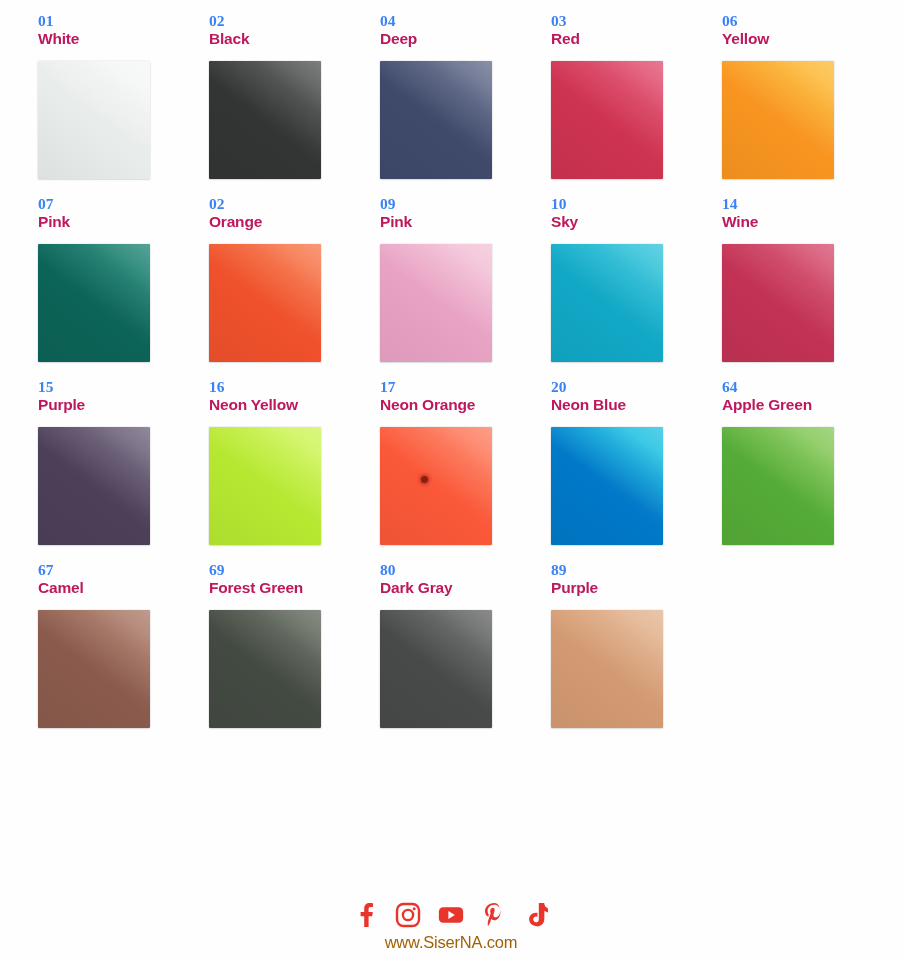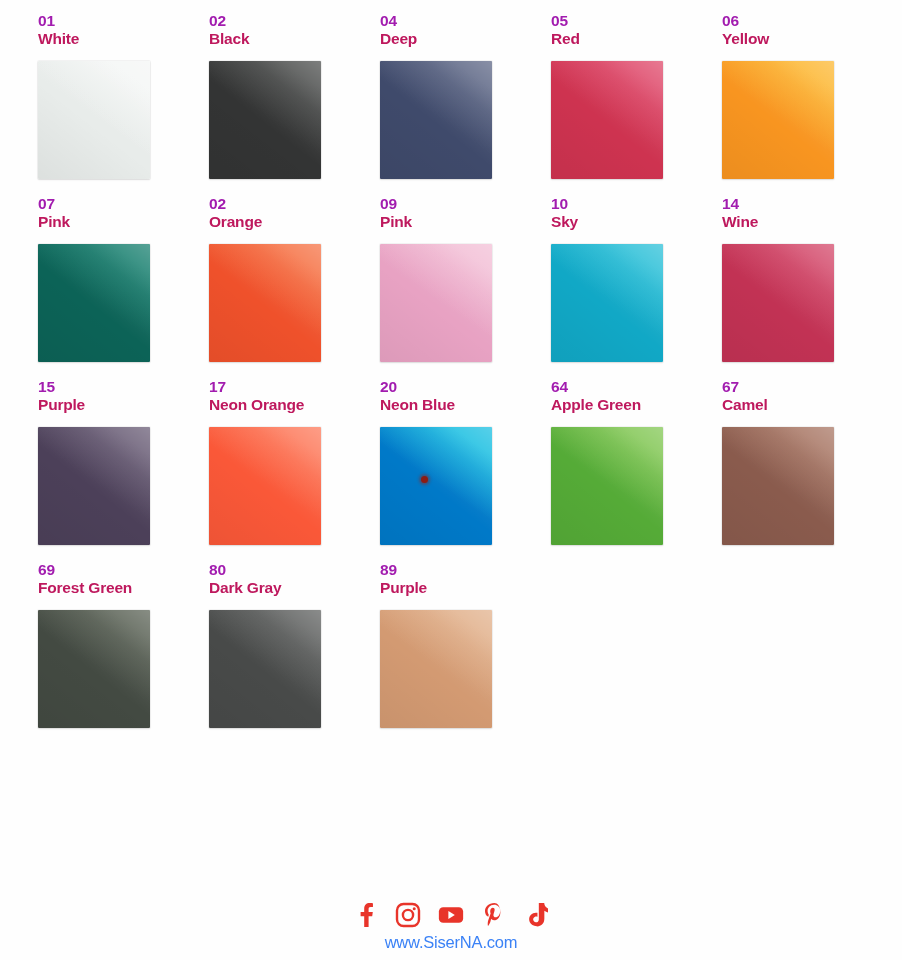--- a/index.html
+++ b/index.html
@@ -40,22 +40,23 @@
     position: relative;
     width: 171px;
     height: 183px;
   }
 
   .swatch-code {
     font-size: 15.5px;
     font-weight: bold;
     line-height: 17px;
     letter-spacing: -0.1px;
-    color: #a21caf;
+    color: #3b82f6;
     white-space: nowrap;
+    font-family: Liberation Serif, serif;
   }
 
   .swatch-name {
     font-size: 15.5px;
     font-weight: bold;
     line-height: 18px;
     letter-spacing: -0.2px;
     color: #be185d;
     white-space: nowrap;
     margin-top: 1px;
@@ -114,21 +115,21 @@
     width: 26px;
     height: 30px;
   }
   .social-icon svg { display: block; }
 
   .footer-url {
     margin-top: 1px;
     font-size: 16.5px;
     font-weight: 500;
     letter-spacing: -0.2px;
-    color: #3b82f6;
+    color: #a16207;
     font-family: "Liberation Sans", sans-serif;
   }
 </style>
 </head>
 <body>
 
 <div id="chart-root">
 
   <div class="swatch-grid">
       <div class="swatch-cell">
@@ -140,21 +141,21 @@
         <div class="swatch-code">02</div>
         <div class="swatch-name">Black</div>
         <div class="swatch-chip" style="background: linear-gradient(215deg, rgb(69, 71, 70) 0%, rgb(69, 71, 70) 14%, rgb(51, 52, 52) 48%, rgb(51, 52, 52) 100%);"></div>
       </div>
       <div class="swatch-cell">
         <div class="swatch-code">04</div>
         <div class="swatch-name">Deep</div>
         <div class="swatch-chip" style="background: linear-gradient(215deg, rgb(86, 96, 128) 0%, rgb(86, 96, 128) 14%, rgb(63, 74, 107) 48%, rgb(63, 74, 107) 100%);"></div>
       </div>
       <div class="swatch-cell">
-        <div class="swatch-code">05</div>
+        <div class="swatch-code">03</div>
         <div class="swatch-name">Red</div>
         <div class="swatch-chip" style="background: linear-gradient(215deg, rgb(221, 64, 99) 0%, rgb(221, 64, 99) 14%, rgb(206, 51, 80) 48%, rgb(206, 51, 80) 100%);"></div>
       </div>
       <div class="swatch-cell">
         <div class="swatch-code">06</div>
         <div class="swatch-name">Yellow</div>
         <div class="swatch-chip" style="background: linear-gradient(215deg, rgb(252, 180, 41) 0%, rgb(252, 180, 41) 14%, rgb(248, 149, 32) 48%, rgb(248, 149, 32) 100%);"></div>
       </div>
       <div class="swatch-cell">
         <div class="swatch-code">07</div>
@@ -178,20 +179,25 @@
       </div>
       <div class="swatch-cell">
         <div class="swatch-code">14</div>
         <div class="swatch-name">Wine</div>
         <div class="swatch-chip" style="background: linear-gradient(215deg, rgb(209, 64, 99) 0%, rgb(209, 64, 99) 14%, rgb(194, 50, 84) 48%, rgb(194, 50, 84) 100%);"></div>
       </div>
       <div class="swatch-cell">
         <div class="swatch-code">15</div>
         <div class="swatch-name">Purple</div>
         <div class="swatch-chip" style="background: linear-gradient(215deg, rgb(98, 85, 111) 0%, rgb(98, 85, 111) 14%, rgb(76, 64, 89) 48%, rgb(76, 64, 89) 100%);"></div>
+      </div>
+      <div class="swatch-cell">
+        <div class="swatch-code">16</div>
+        <div class="swatch-name">Neon Yellow</div>
+        <div class="swatch-chip" style="background: linear-gradient(215deg, rgb(202, 243, 76) 0%, rgb(202, 243, 76) 14%, rgb(182, 232, 49) 48%, rgb(182, 232, 49) 100%);"></div>
       </div>
       <div class="swatch-cell">
         <div class="swatch-code">17</div>
         <div class="swatch-name">Neon Orange</div>
         <div class="swatch-chip" style="background: linear-gradient(215deg, rgb(253, 115, 83) 0%, rgb(253, 115, 83) 14%, rgb(250, 88, 56) 48%, rgb(250, 88, 56) 100%);"></div>
       </div>
       <div class="swatch-cell">
         <div class="swatch-code">20</div>
         <div class="swatch-name">Neon Blue</div>
         <div class="swatch-chip" style="background: linear-gradient(215deg, rgb(15, 188, 224) 0%, rgb(15, 188, 224) 14%, rgb(0, 121, 200) 48%, rgb(0, 121, 200) 100%);"></div>

